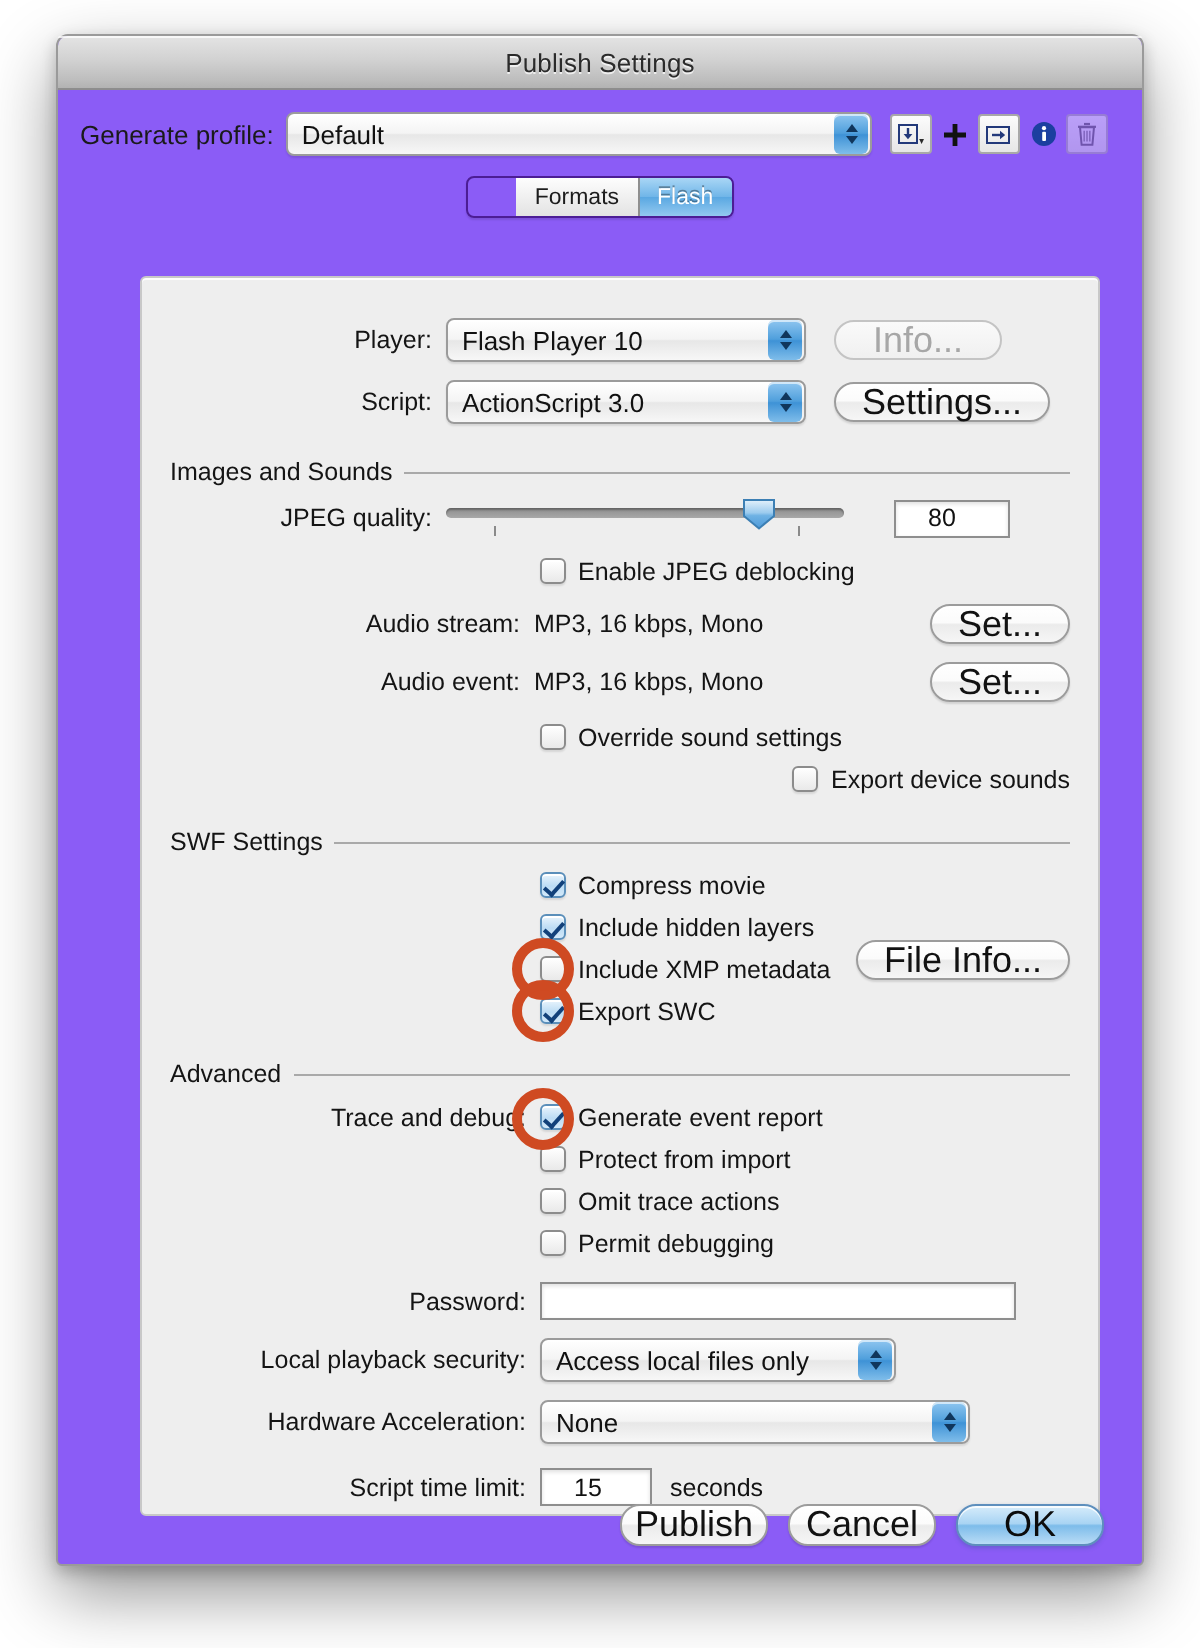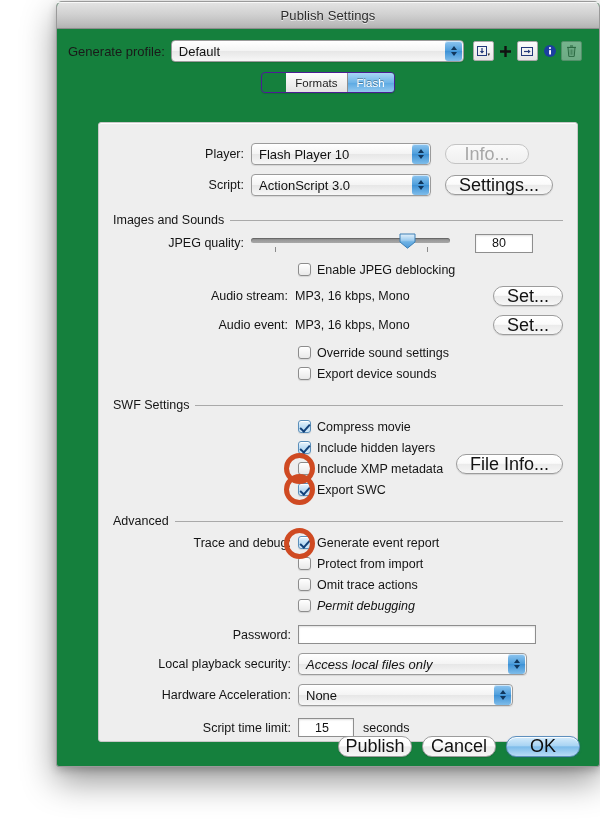--- a/index.html
+++ b/index.html
@@ -5,27 +5,26 @@
   html,body{margin:0;padding:0;}
   body{
     width:600px;height:824px;
     background:#ffffff;
     font-family:"Liberation Sans","DejaVu Sans",sans-serif;
     -webkit-font-smoothing:antialiased;
     overflow:hidden;
   }
   
   .window{
-    position:absolute;left:28px;top:1px;width:544px;height:766px;
-    background:#15803d;
+    position:absolute;left:28px;top:17px;width:544px;height:766px;
+    background:#8b5cf6;
     border:1px solid #9a9a9a;
     border-radius:6px 6px 3px 3px;
     box-shadow:0 14px 34px rgba(0,0,0,.42),0 3px 8px rgba(0,0,0,.22);
     box-sizing:border-box;
-    margin-left:28px;
   }
   .titlebar{
     height:26px;
     background:linear-gradient(to bottom,#e4e4e4 0%,#d2d2d2 45%,#bdbdbd 85%,#b2b2b2 100%);
     border-bottom:1px solid #8d8d8d;
     border-radius:5px 5px 0 0;
     display:flex;align-items:center;justify-content:center;
     position:relative;
   }
   .titlebar:after{
@@ -326,21 +325,21 @@
           <div class="row" style="margin-top:9px;">
             <div class="lbl lbl-col" style="width:182px;">Audio event:</div>
             <div class="static-val">MP3, 16 kbps, Mono</div>
             <div class="aqua-btn" style="margin-left:auto;min-width:58px;">Set...</div>
           </div>
 
           <div class="cbrow" style="margin-top:7px;margin-left:185px;">
             <span class="cb"></span>
             <span class="cb-label">Override sound settings</span>
           </div>
-          <div class="cbrow" style="margin-left:185px;">
+          <div class="cbrow" style="margin-left:185px;justify-content:flex-end;">
             <span class="cb"></span>
             <span class="cb-label">Export device sounds</span>
           </div>
         </div>
 
         <div class="group" style="margin-top:14px;">
           <div class="group-head">
             <span class="group-title">SWF Settings</span>
             <span class="group-rule"></span>
           </div>
@@ -385,36 +384,36 @@
               </div>
             </div>
             <div class="cbrow" style="margin-left:185px;">
               <span class="cb"></span>
               <span class="cb-label">Protect from import</span>
             </div>
             <div class="cbrow" style="margin-left:185px;">
               <span class="cb"></span>
               <span class="cb-label">Omit trace actions</span>
             </div>
-            <div class="cbrow" style="margin-left:185px;font-style:italic;">
+            <div class="cbrow" style="margin-left:185px;">
               <span class="cb"></span>
               <span class="cb-label">Permit debugging</span>
             </div>
 
             <div class="ring" style="left:171px;top:-4px;width:31px;height:31px;"></div>
           </div>
 
           <div class="row" style="margin-top:9px;">
             <div class="lbl lbl-col" style="width:185px;">Password:</div>
             <div class="txtfield" style="width:238px;" title=""></div>
           </div>
 
           <div class="row" style="margin-top:9px;">
             <div class="lbl lbl-col" style="width:185px;">Local playback security:</div>
-            <div class="popup" style="width:229px;font-style:italic;">
+            <div class="popup" style="width:178px;">
               <span class="pv">Access local files only</span>
               <span class="stepper">
                   <i class="up"></i>
                   <i class="dn"></i>
                 </span>
             </div>
           </div>
 
           <div class="row" style="margin-top:9px;">
             <div class="lbl lbl-col" style="width:185px;">Hardware Acceleration:</div>

